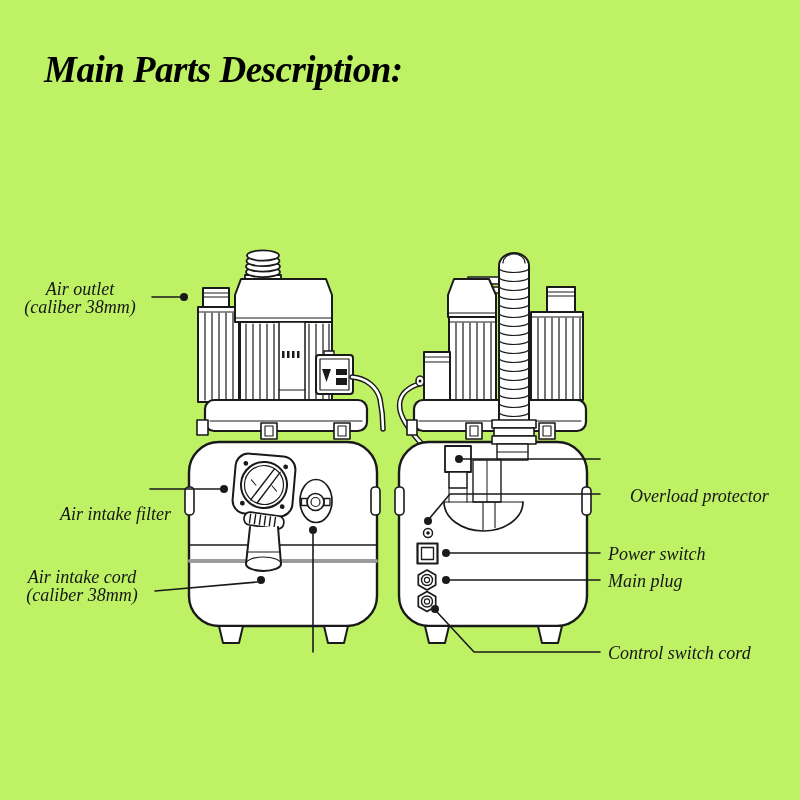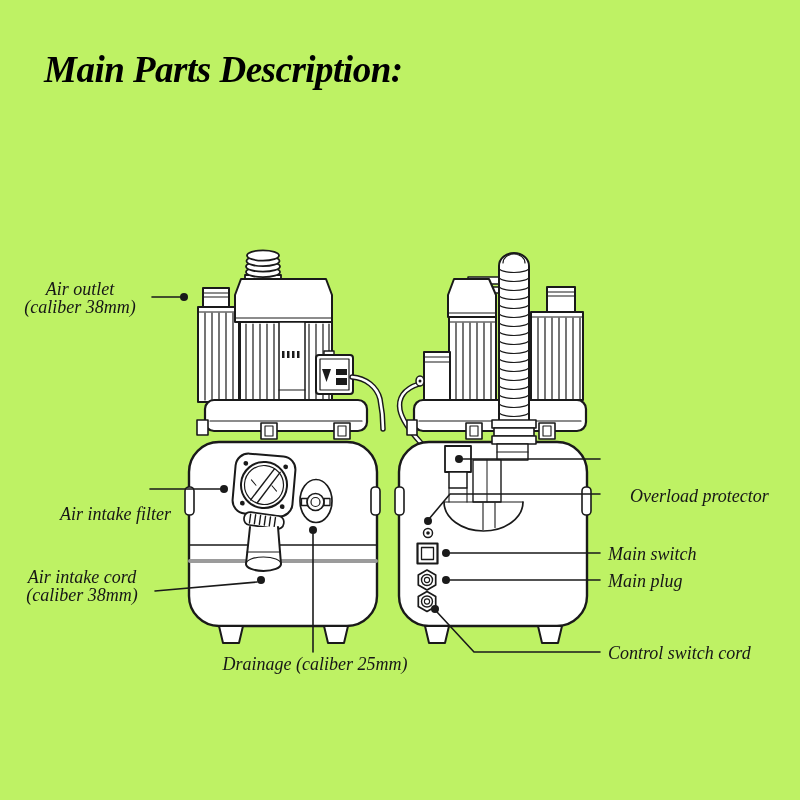--- a/index.html
+++ b/index.html
@@ -328,23 +328,22 @@
     <span>(caliber 38mm)</span>
   </div>
 
   <div class="lbl lbl-intake-filter">Air intake filter</div>
 
   <div class="lbl center lbl-intake-pipe">
     <span>Air intake cord</span>
     <span>(caliber 38mm)</span>
   </div>
 
-  <div class="lbl center lbl-drainage">Drainage (caliber 25mm)</div>
 
 
   <div class="lbl lbl-overload">Overload protector</div>
 
-  <div class="lbl lbl-switch">Main switch</div>
+  <div class="lbl lbl-switch">Power switch</div>
 
   <div class="lbl lbl-plug">Main plug</div>
 
   <div class="lbl lbl-control">Control switch cord</div>
 </div>
 
 </body></html>

